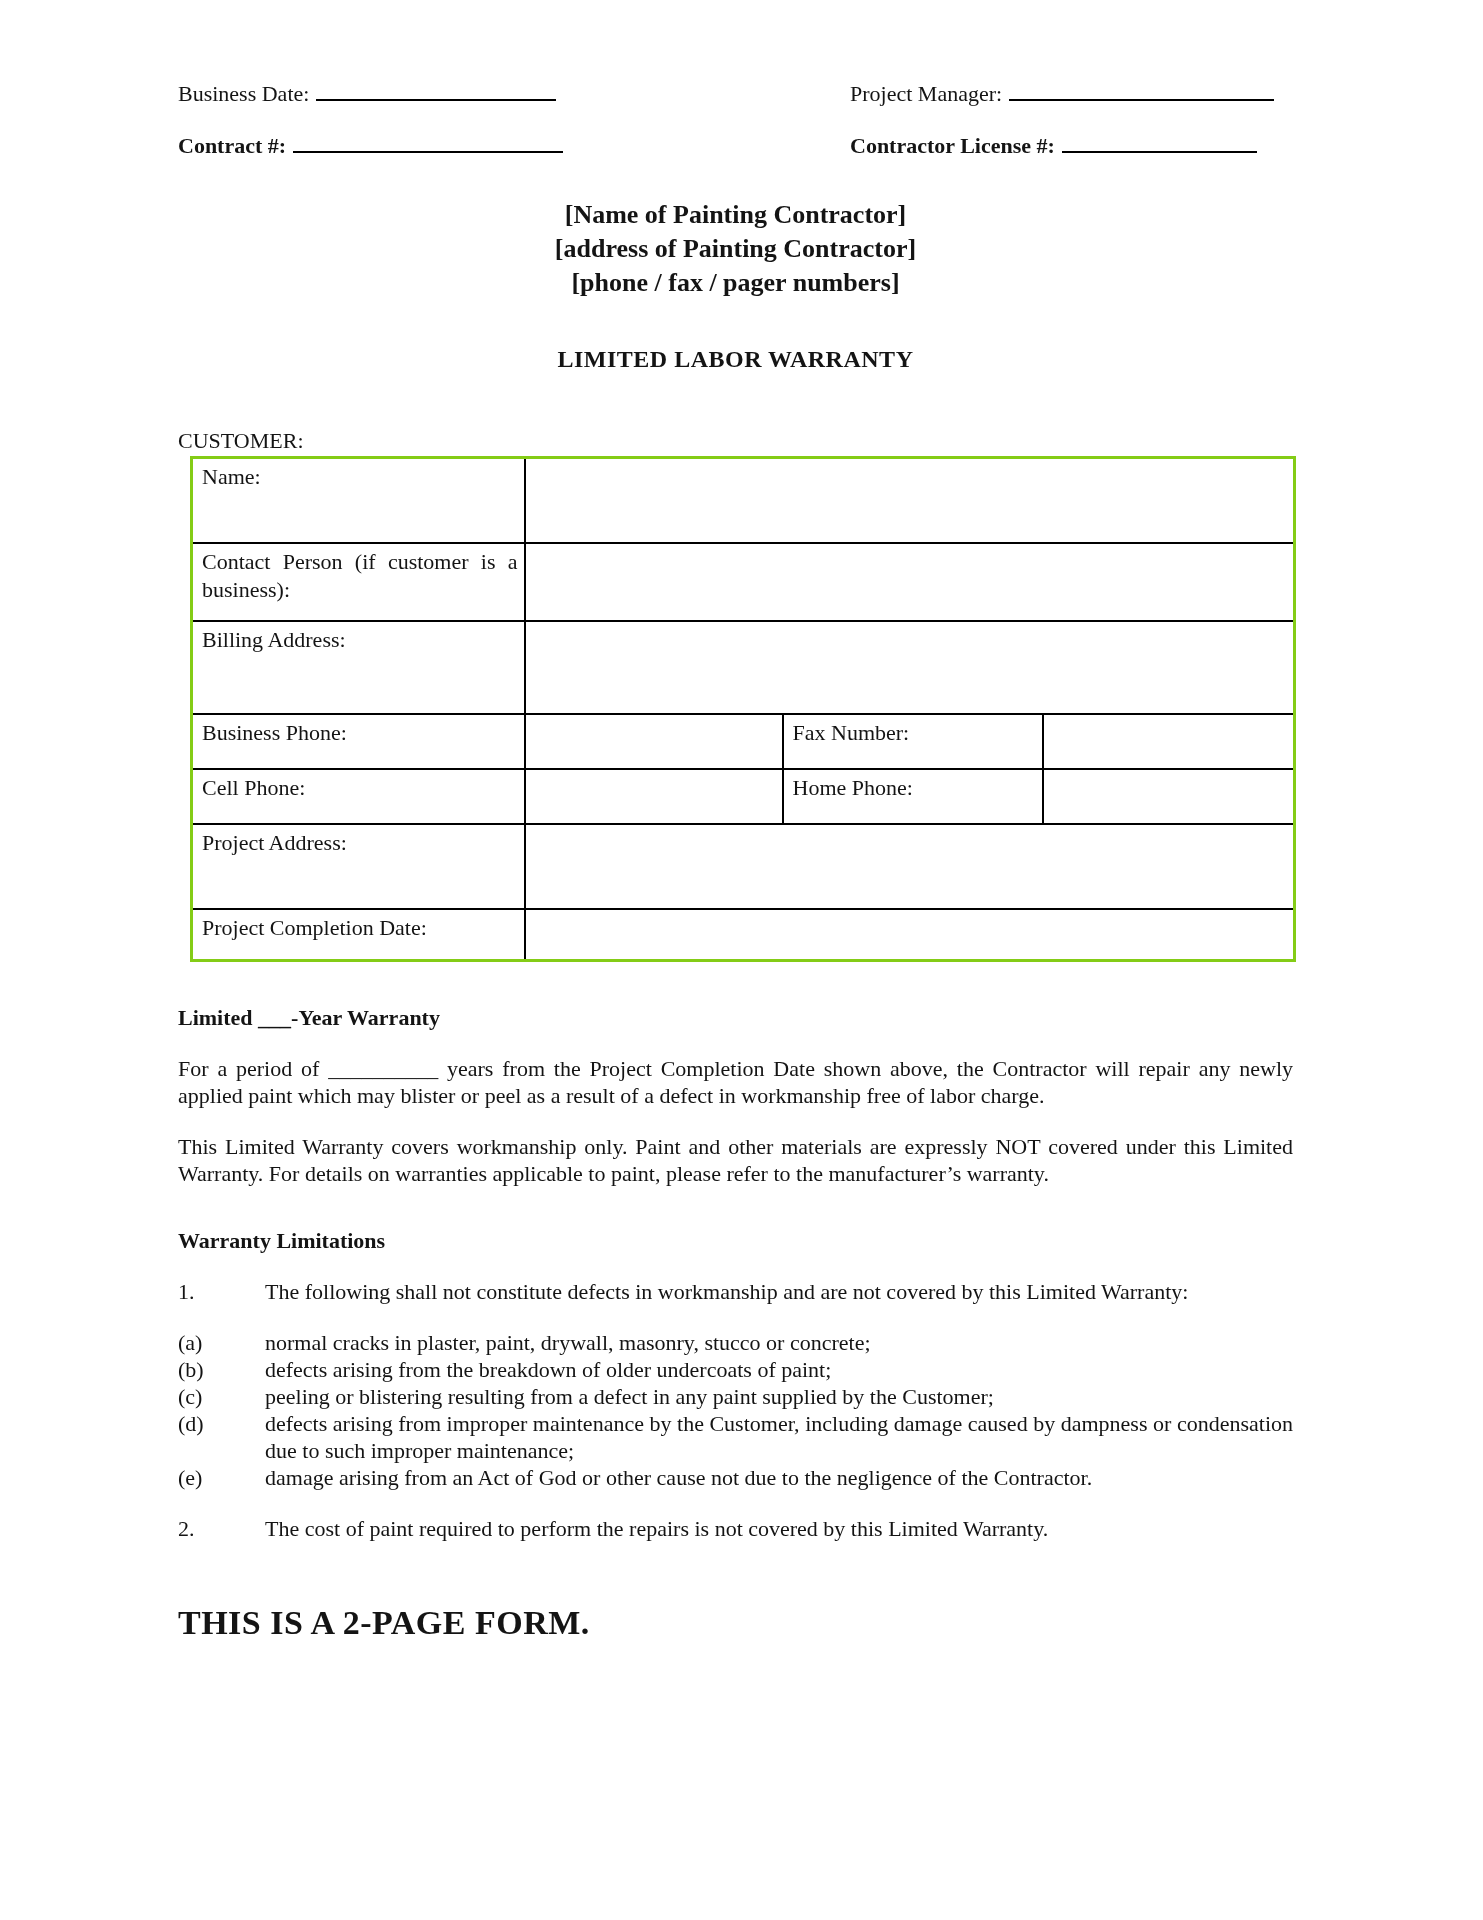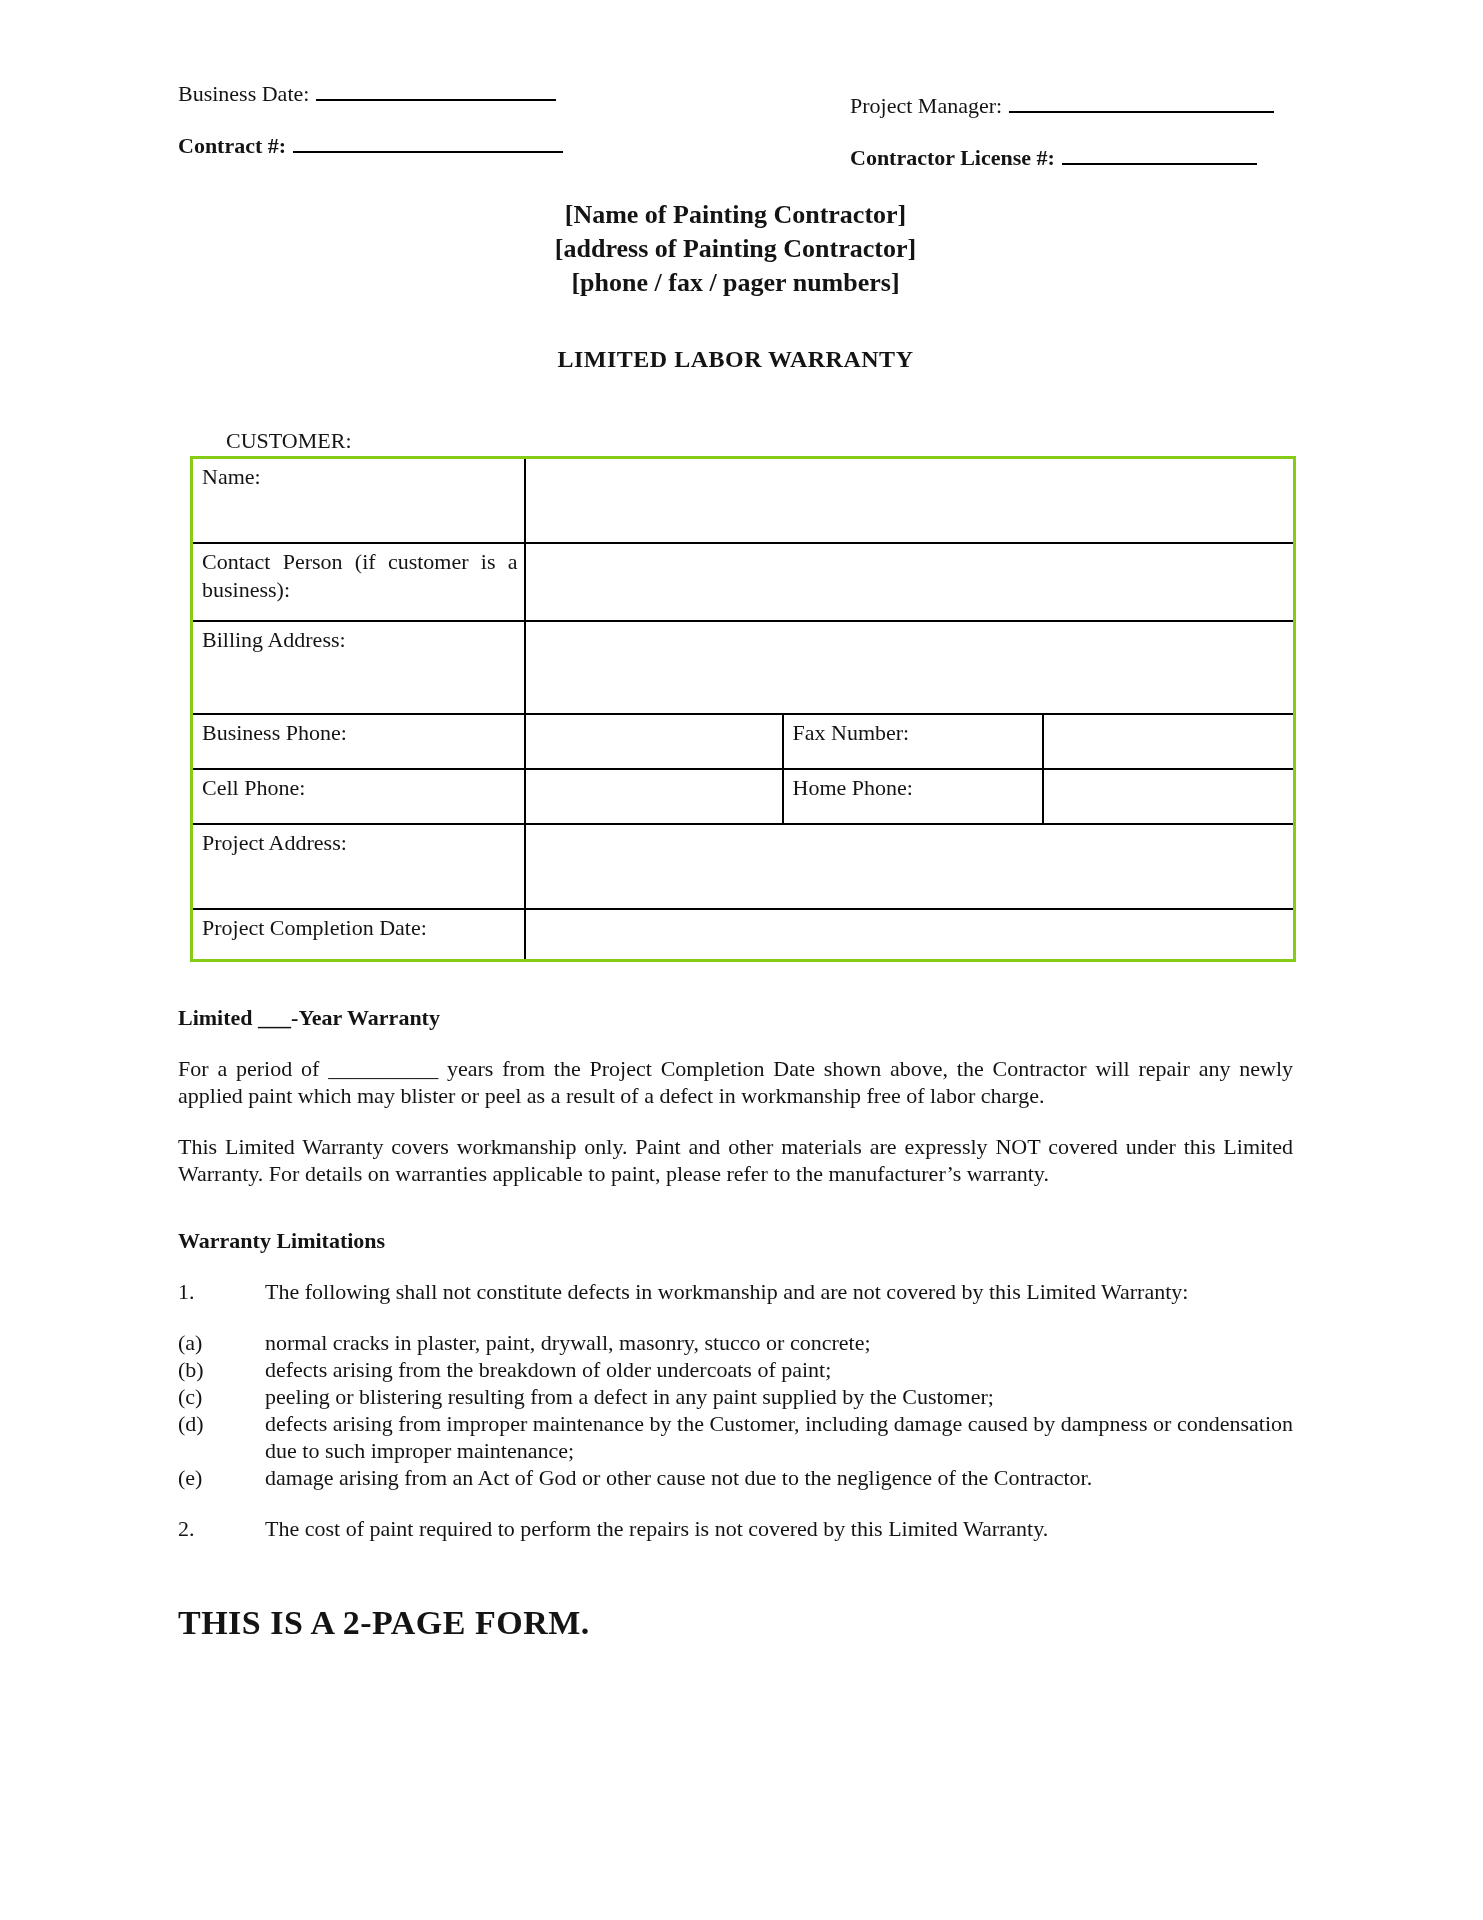--- a/index.html
+++ b/index.html
@@ -14,21 +14,21 @@
     font-size: 22px;
     line-height: 27px;
     box-sizing: border-box;
     padding: 80px 190px 0 178px;
     overflow: hidden;
   }
 
   
   .hdr-row { position: relative; height: 28px; white-space: nowrap; }
   .hdr-row.row2 { margin-top: 24px; }
-  .hdr-right { position: absolute; left: 672px; top: 12px; }
+  .hdr-right { position: absolute; left: 672px; top: 0; }
   .bold { font-weight: bold; }
   .fline {
     display: inline-block;
     border-bottom: 2px solid #000;
     height: 18px;
     margin-left: 7px;
     vertical-align: baseline;
   }
   .w240 { width: 240px; }
   .w265 { width: 265px; }
@@ -46,21 +46,21 @@
   .doc-title {
     margin-top: 46px;
     text-align: center;
     font-weight: bold;
     font-size: 24px;
     line-height: 27px;
     letter-spacing: 0.5px;
   }
 
   
-  .cust-label { margin-top: 54px; line-height: 27px; margin-left: 48px; }
+  .cust-label { margin-top: 54px; line-height: 27px; }
   table.cust-table {
     border-collapse: collapse;
     table-layout: fixed;
     width: 1105px;
     margin-left: 12px;
     margin-top: 2px;
     border: 3px solid #84cc16;
   }
   table.cust-table td {
     border: 2px solid #000;

